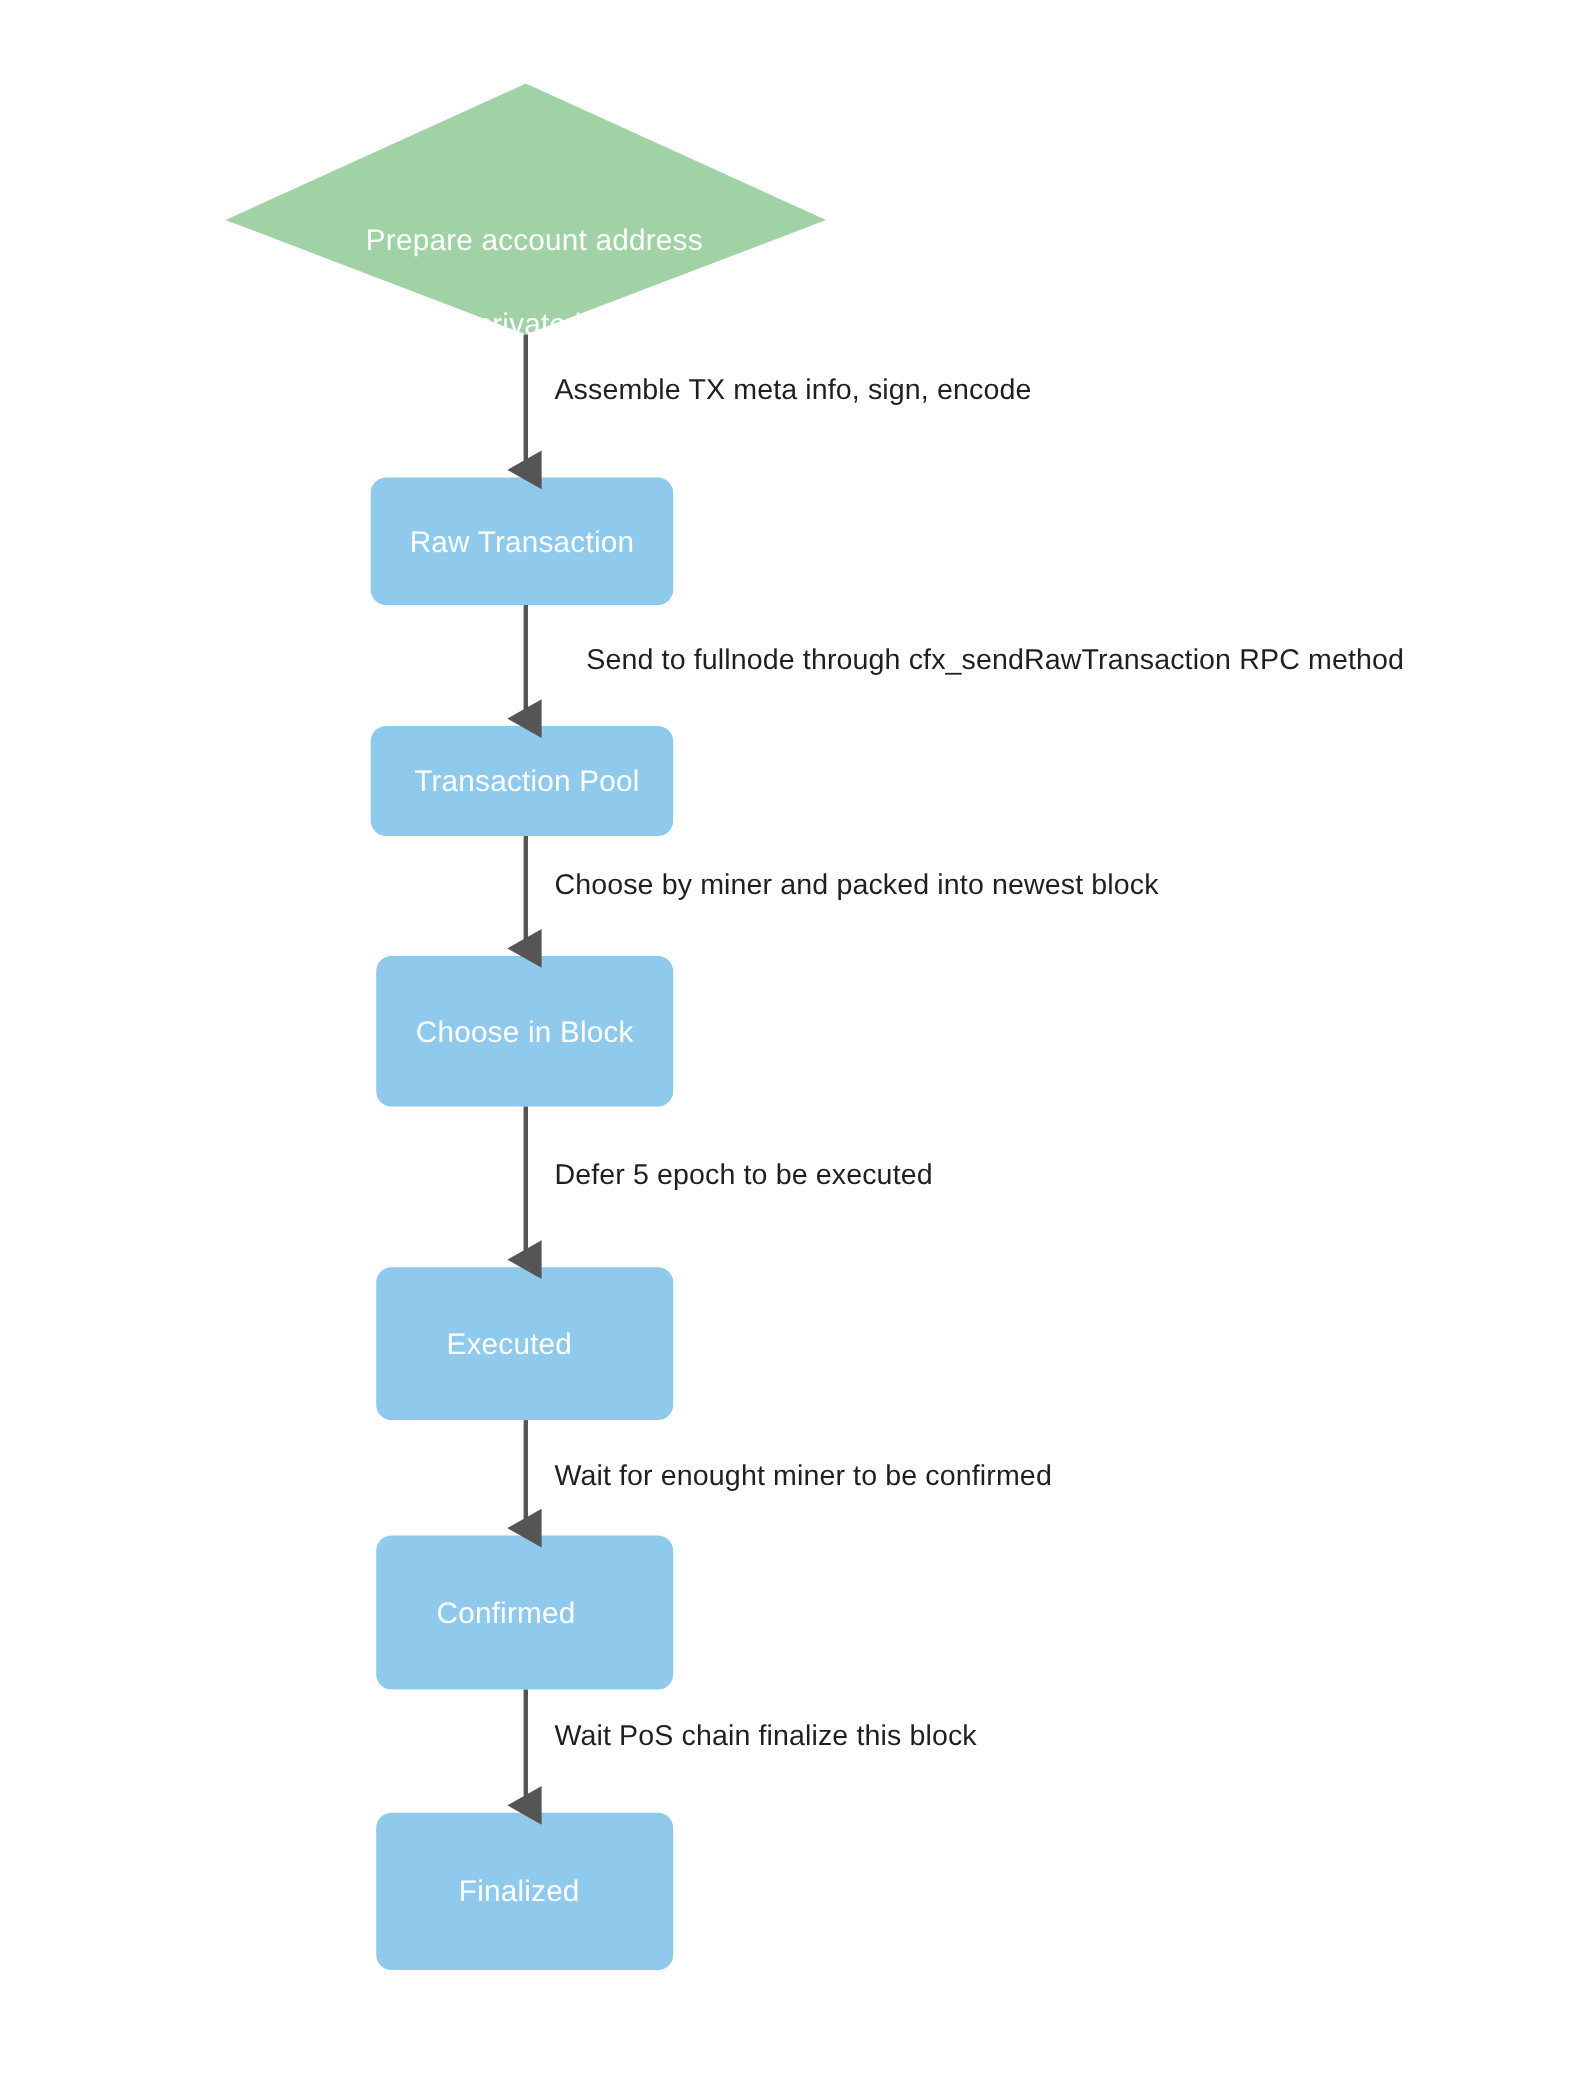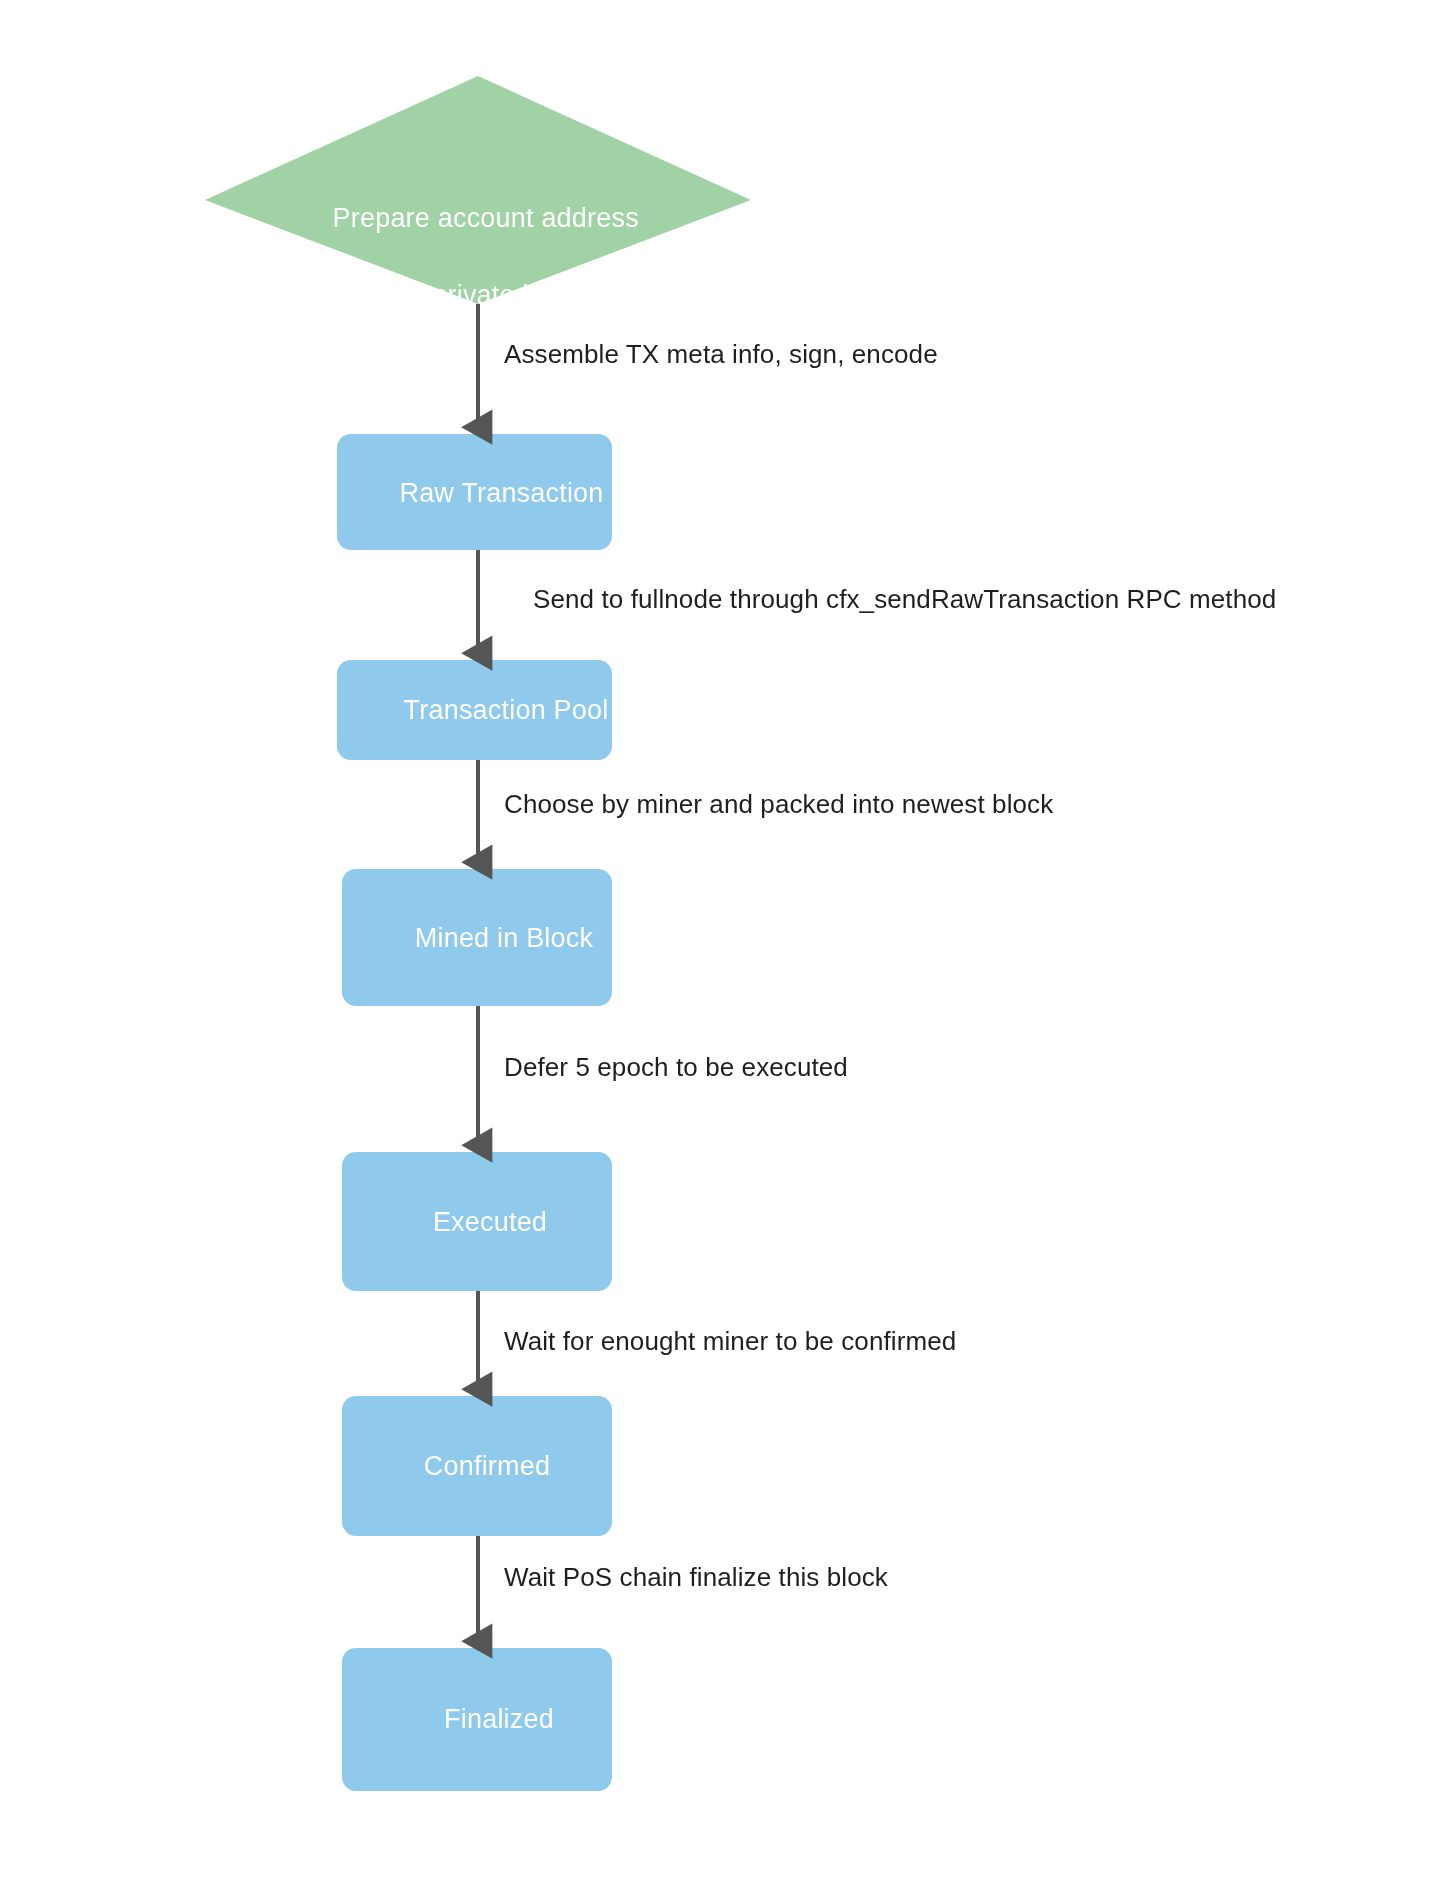--- a/index.html
+++ b/index.html
@@ -32,21 +32,20 @@
     pointer-events: none;
   }
   .node-box-label {
     position: absolute;
     color: #ffffff;
     font-size: 27px;
     text-align: center;
     letter-spacing: 0.2px;
     white-space: nowrap;
     pointer-events: none;
-    padding-left: 27px;
   }
   .edge-label {
     position: absolute;
     color: #1f1f1f;
     font-size: 26px;
     white-space: nowrap;
     letter-spacing: 0.1px;
     pointer-events: none;
   }
 </style>
@@ -79,21 +78,21 @@
 
 <div class="node-diamond-label" style="left:205px; top:161px; width:546px;">
   <span>Prepare account address</span><br>
   <span>&amp; private key</span>
 </div>
 
 <div class="node-box-label" style="left:337px; top:478px; width:275px;">Raw Transaction</div>
 
 <div class="node-box-label" style="left:337px; top:695px; width:284px;">Transaction Pool</div>
 
-<div class="node-box-label" style="left:342px; top:923px; width:270px;">Mined in Block</div>
+<div class="node-box-label" style="left:342px; top:923px; width:270px;">Choose in Block</div>
 
 <div class="node-box-label" style="left:342px; top:1207px; width:242px;">Executed</div>
 
 <div class="node-box-label" style="left:342px; top:1451px; width:236px;">Confirmed</div>
 
 <div class="node-box-label" style="left:342px; top:1704px; width:260px;">Finalized</div>
 
 <div class="edge-label" style="left:504px; top:339px;">Assemble TX meta info, sign, encode</div>
 
 <div class="edge-label" style="left:533px; top:584px;">Send to fullnode through cfx_sendRawTransaction RPC method</div>

